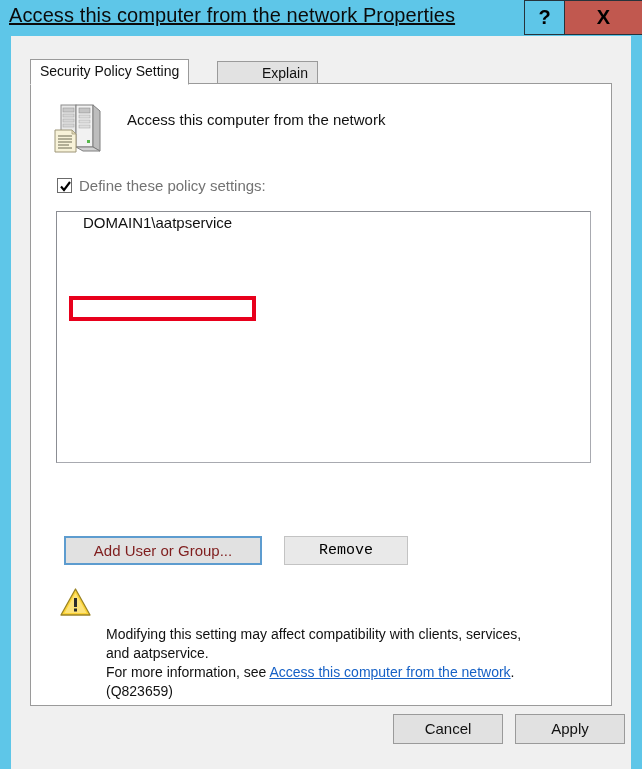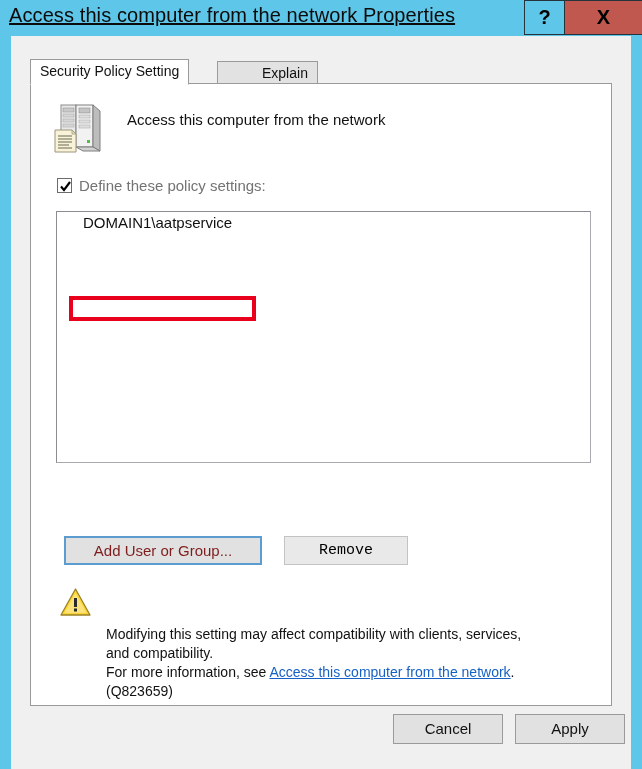--- a/index.html
+++ b/index.html
@@ -336,21 +336,21 @@
       <div id="warn-icon">
         <svg width="33" height="30" viewBox="0 0 33 30">
           <polygon points="16.5,2 31,28 2,28" fill="#fcd337" stroke="#9a8324" stroke-width="1.3" stroke-linejoin="round"></polygon>
           <polygon points="16.5,6 27.5,26 5.5,26" fill="#fde37a" stroke="none"></polygon>
           <rect x="15" y="11" width="3" height="9" fill="#2b2b2b"></rect>
           <rect x="15" y="21.5" width="3" height="3" fill="#2b2b2b"></rect>
         </svg>
       </div>
       <div id="warn-text">
         <div>Modifying this setting may affect compatibility with clients, services,</div>
-        <div>and compatibility.</div>
+        <div>and aatpservice.</div>
         <div><span>For more information, see </span><span id="warn-link">Access this computer from the network</span><span>.</span></div>
         <div>(Q823659)</div>
       </div>
 
     </div>
 
     <div id="bottom-bar">
       <div class="cmd-button" id="cancel-button">Cancel</div>
       <div class="cmd-button" id="apply-button">Apply</div>
     </div>

